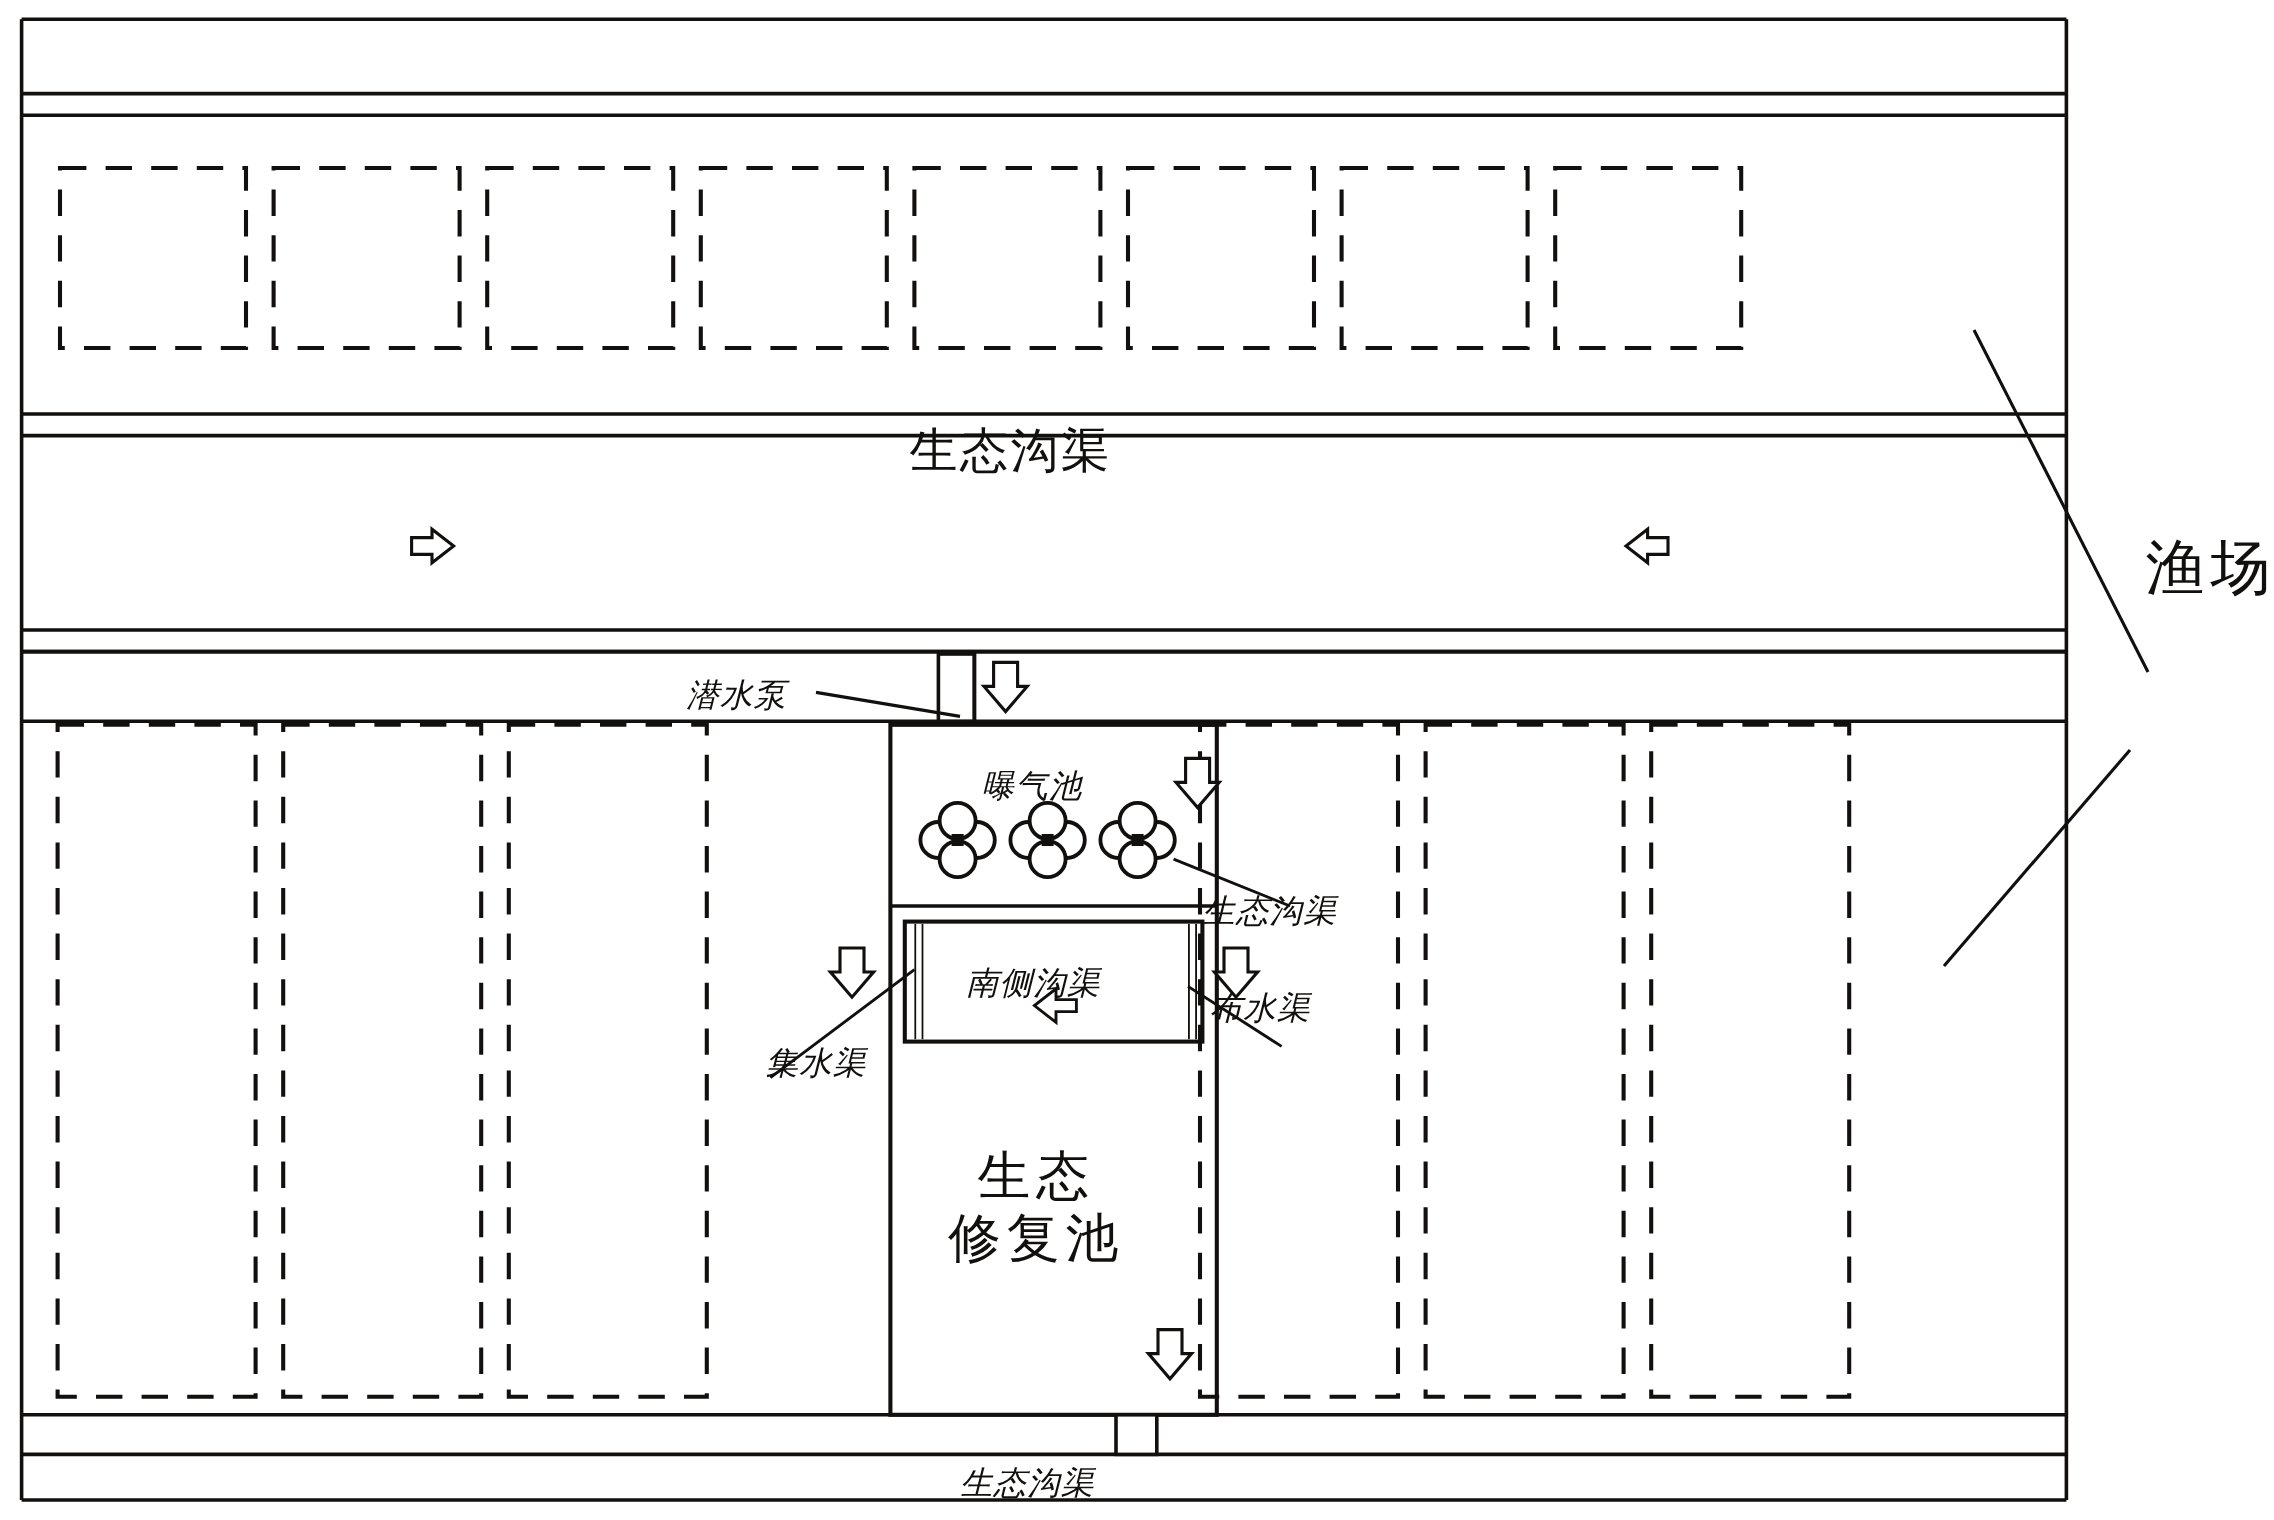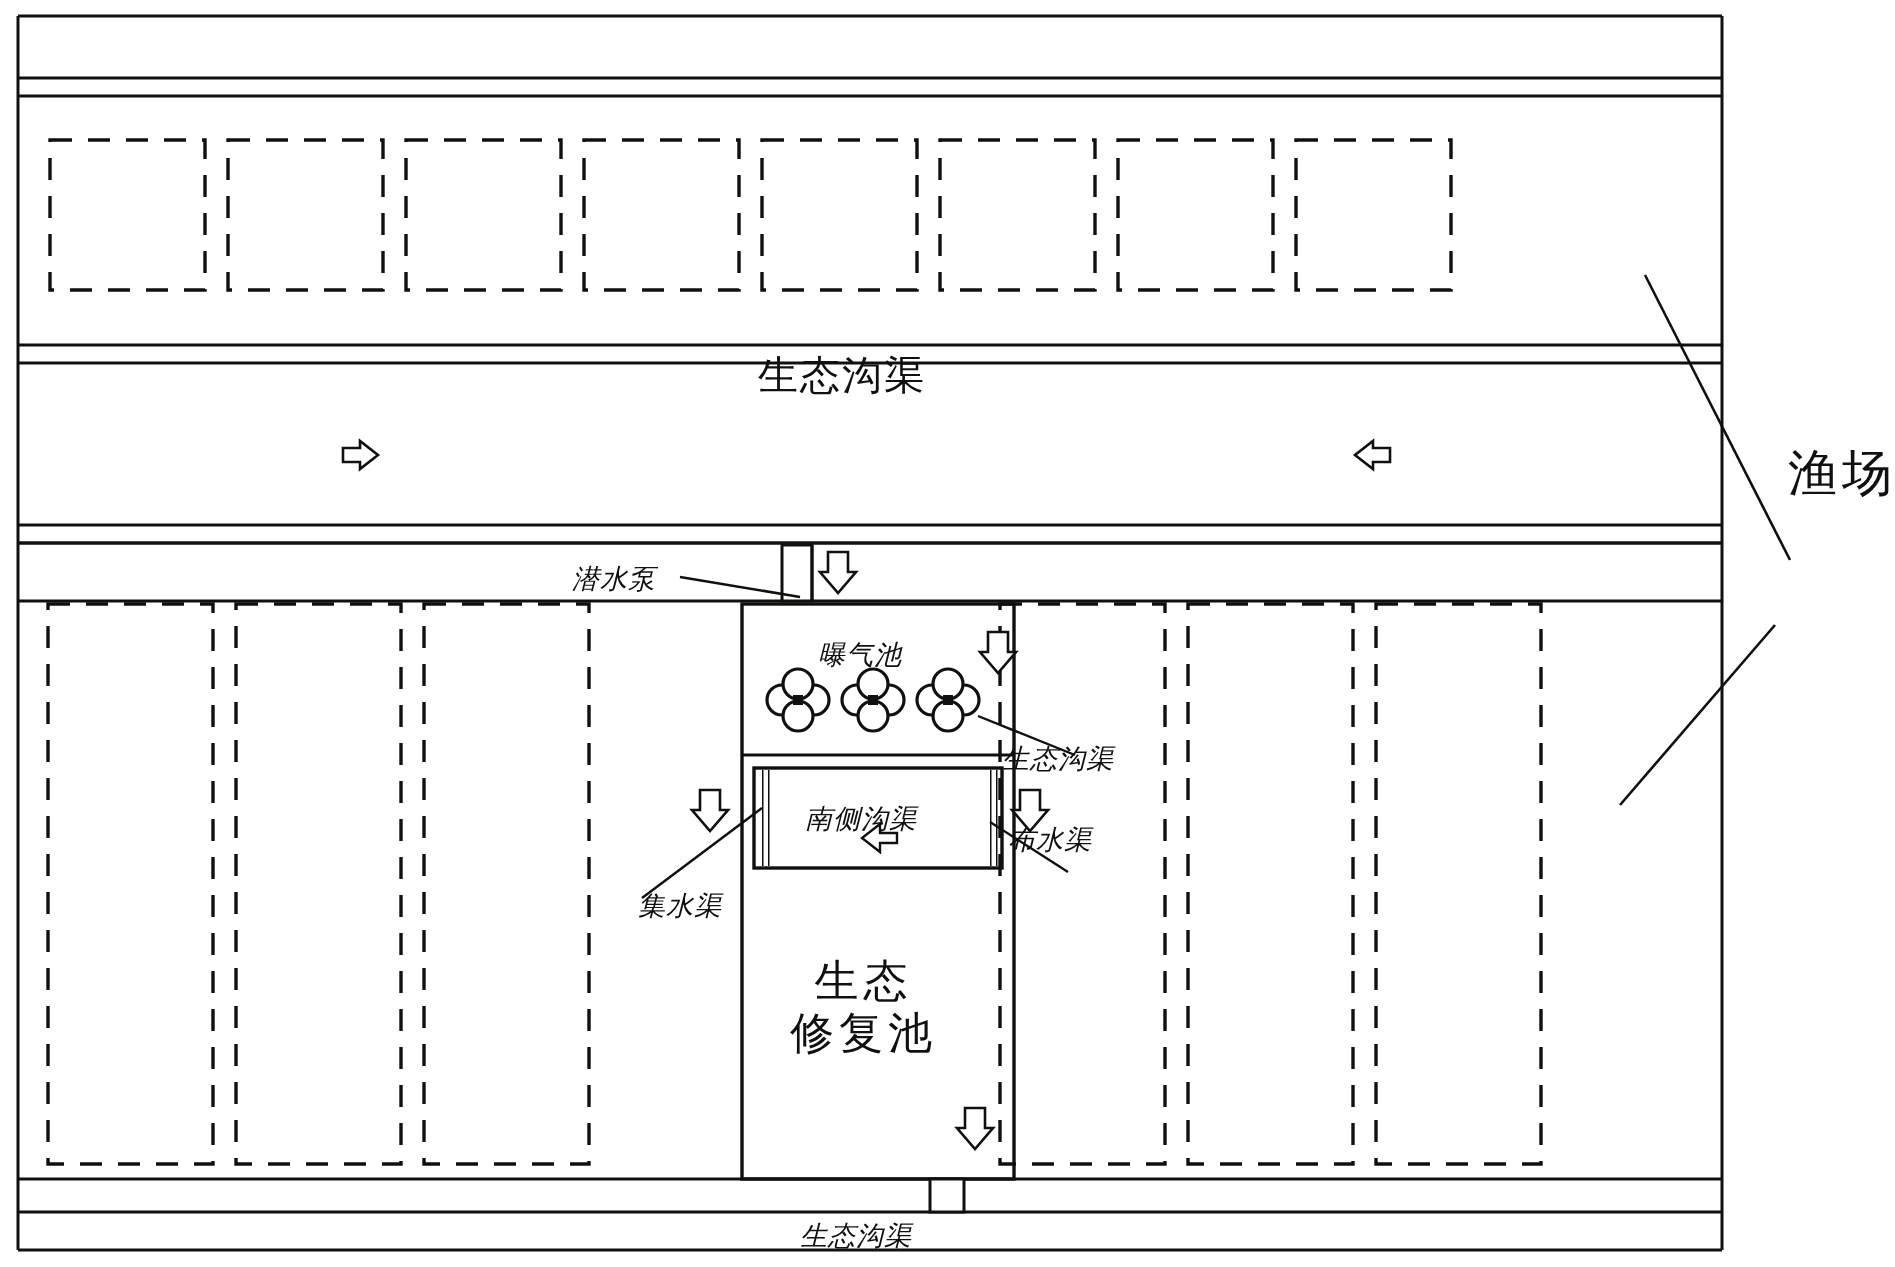--- a/index.html
+++ b/index.html
@@ -169,21 +169,21 @@
   <div class="lbl lbl-xl" style="left:1776px;top:440px;margin-left:12px;">渔场</div>
 
   <div class="lbl lbl-md" style="left:572px;top:561px;">潜水泵</div>
 
   <div class="lbl lbl-md" style="left:818px;top:637px;">曝气池</div>
 
   <div class="lbl lbl-md" style="left:1002px;top:741px;">生态沟渠</div>
 
   <div class="lbl lbl-md" style="left:805px;top:801px;">南侧沟渠</div>
 
-  <div class="lbl lbl-md" style="left:638px;top:888px;">集水渠</div>
+  <div class="lbl lbl-md" style="left:638px;top:868px;">集水渠</div>
 
   <div class="lbl lbl-md" style="left:1008px;top:822px;">布水渠</div>
 
   <div class="lbl lbl-pool" style="left:790px;top:955px;">
     <div>生态</div>
     <div>修复池</div>
   </div>
 
   <div class="lbl lbl-md" style="left:800px;top:1218px;">生态沟渠</div>
 

